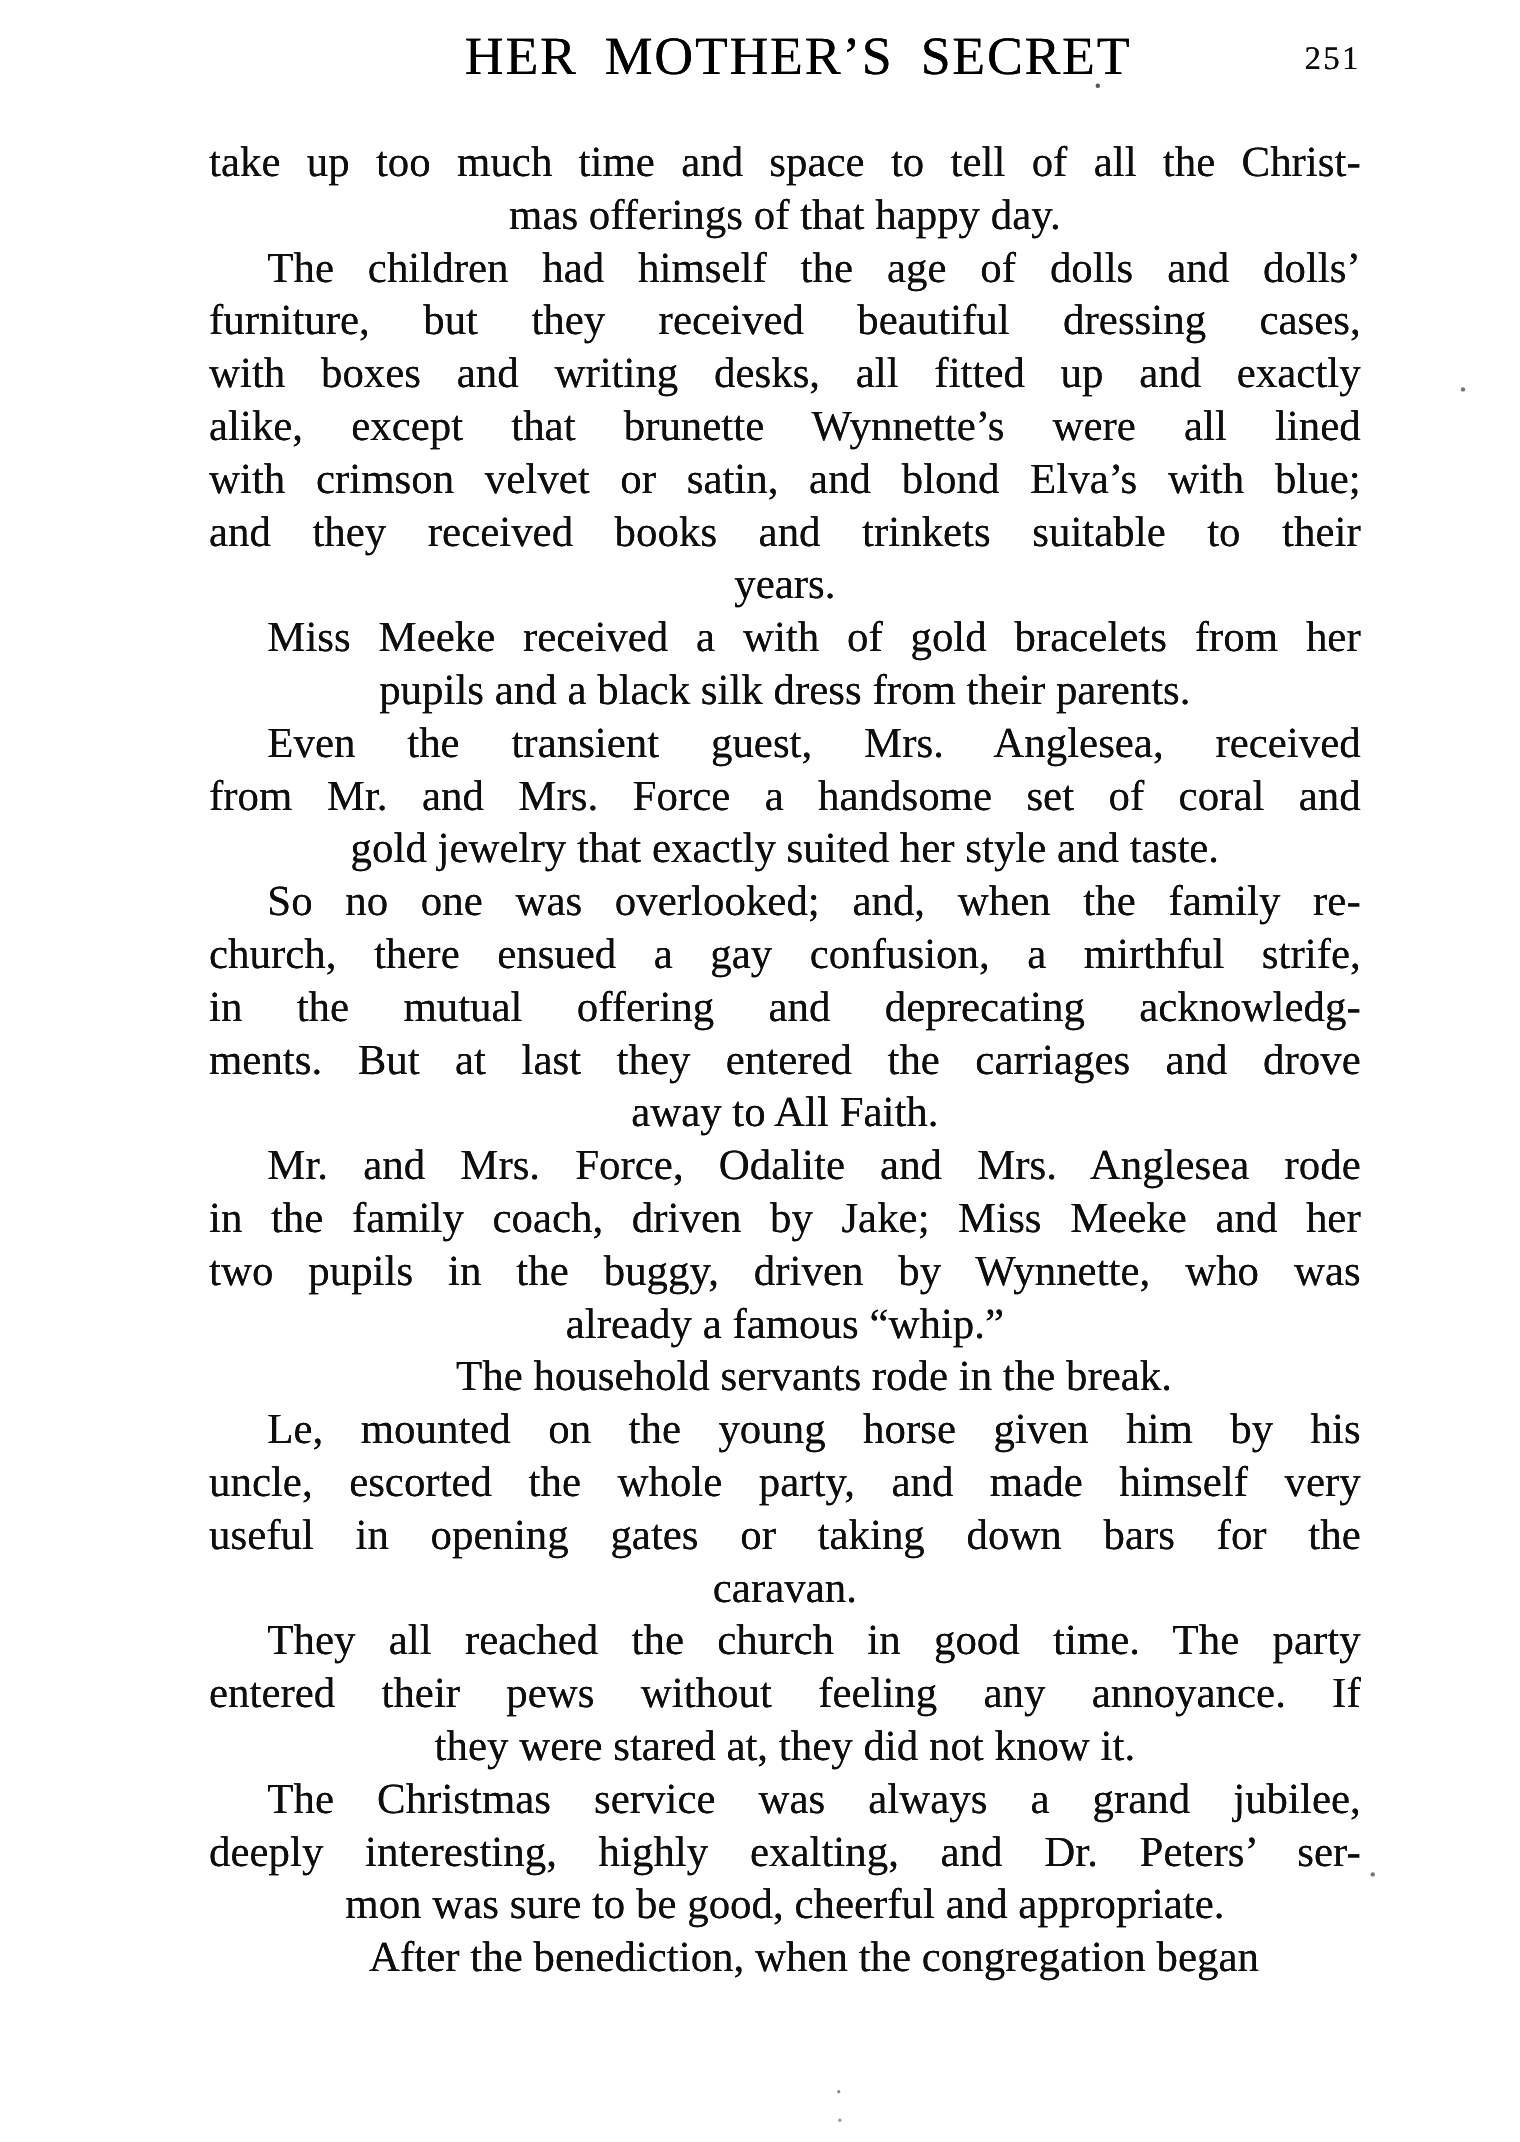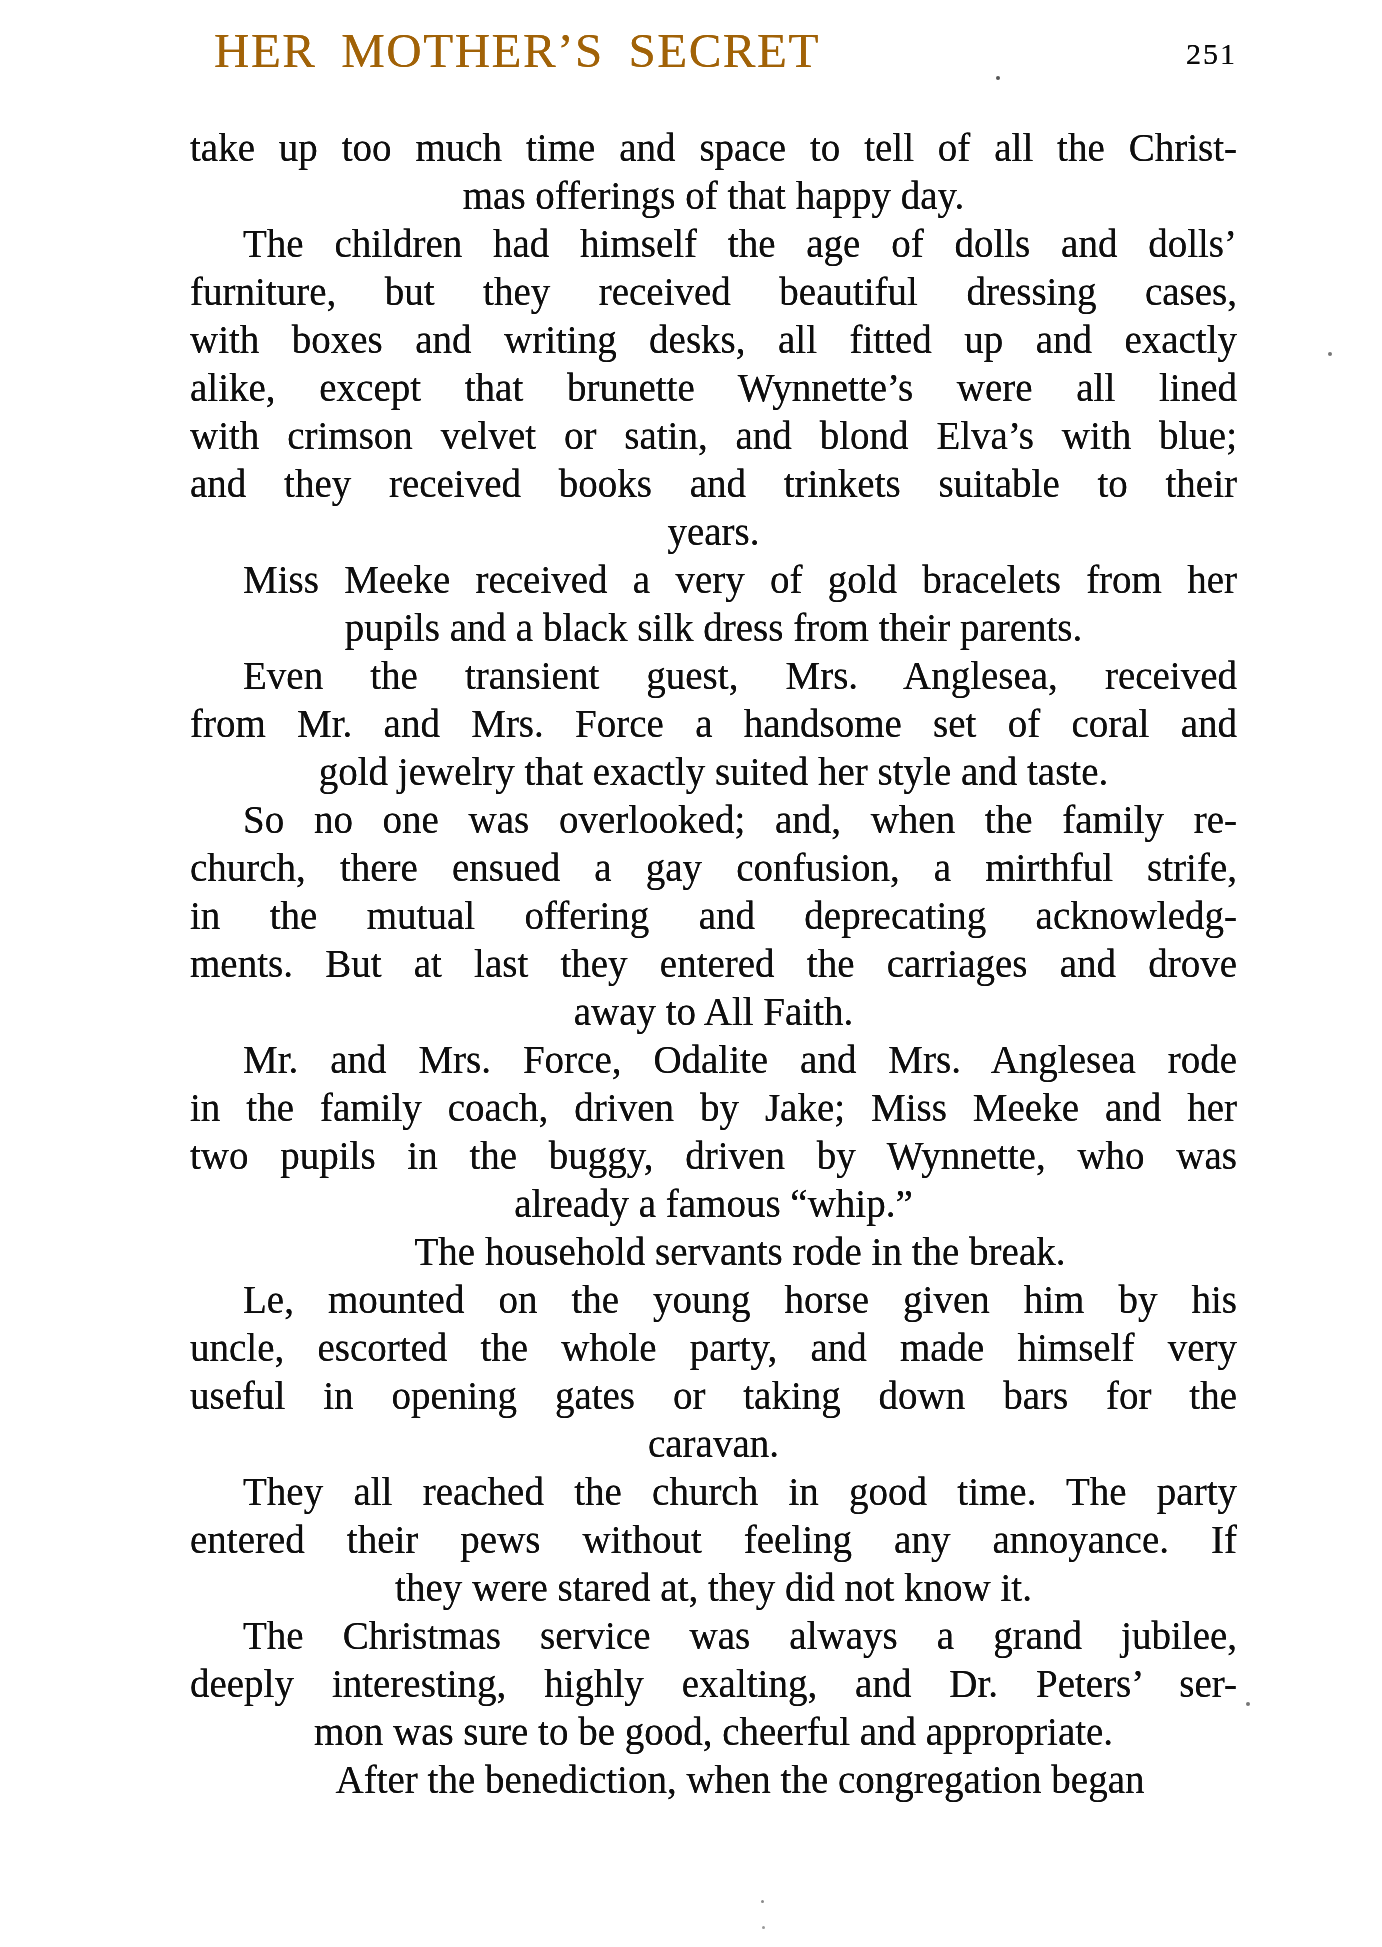--- a/index.html
+++ b/index.html
@@ -19,27 +19,28 @@
   
   .header-row {
     position: absolute;
     left: 190px;
     top: 26px;
     width: 1047px;
     height: 60px;
   }
   .running-title {
     display: block;
+    text-align: center;
     text-indent: 24px;
     font-size: 49px;
     line-height: 49px;
     letter-spacing: 1.5px;
     word-spacing: 11px;
     white-space: nowrap;
-    color: #a16207;
+    color: #000000;
     text-shadow: 0 0 0.6px currentColor;
   }
   .page-number {
     position: absolute;
     right: 145px;
     top: 34px;
     font-size: 30px;
     line-height: 39px;
     letter-spacing: 2px;
     color: #0b0b0b;
@@ -100,21 +101,21 @@
       <div class="para">
         <div class="line just indent">The children had himself the age of dolls and dolls’</div>
         <div class="line just">furniture, but they received beautiful dressing cases,</div>
         <div class="line just">with boxes and writing desks, all fitted up and exactly</div>
         <div class="line just">alike, except that brunette Wynnette’s were all lined</div>
         <div class="line just">with crimson velvet or satin, and blond Elva’s with blue;</div>
         <div class="line just">and they received books and trinkets suitable to their</div>
         <div class="line last">years.</div>
       </div>
       <div class="para">
-        <div class="line just indent">Miss Meeke received a very of gold bracelets from her</div>
+        <div class="line just indent">Miss Meeke received a with of gold bracelets from her</div>
         <div class="line last">pupils and a black silk dress from their parents.</div>
       </div>
       <div class="para">
         <div class="line just indent">Even the transient guest, Mrs. Anglesea, received</div>
         <div class="line just">from Mr. and Mrs. Force a handsome set of coral and</div>
         <div class="line last">gold jewelry that exactly suited her style and taste.</div>
       </div>
       <div class="para">
         <div class="line just indent">So no one was overlooked; and, when the family re-</div>
         <div class="line just">church, there ensued a gay confusion, a mirthful strife,</div>

